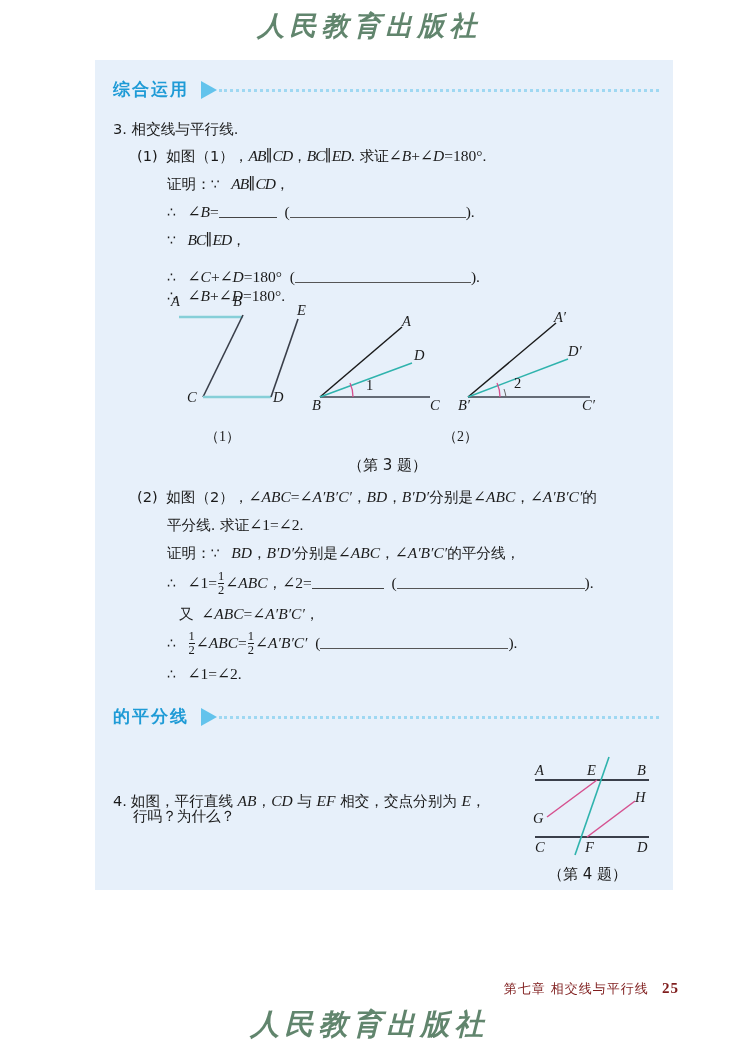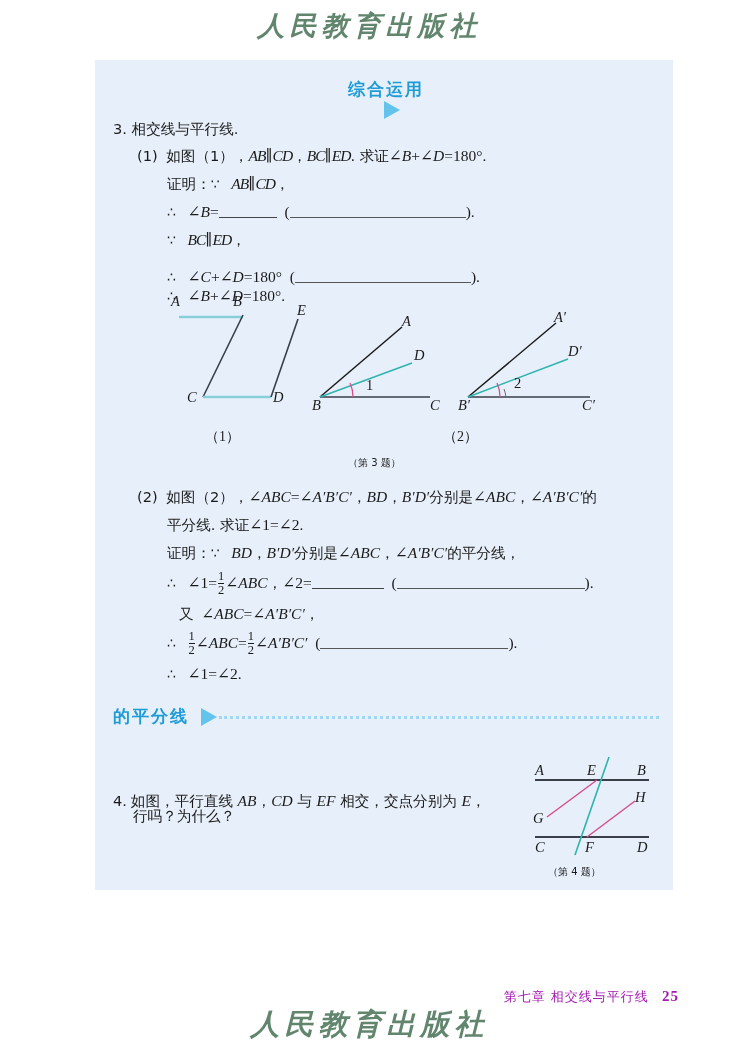--- a/index.html
+++ b/index.html
@@ -106,57 +106,56 @@
   .sym3 { font-size: 14px; letter-spacing: 0; }
 
   
   .fig { position: absolute; }
   .cap {
     position: absolute;
     font-size: 14px;
     white-space: nowrap;
     font-family: "Liberation Serif", "DejaVu Serif", serif;
   }
-  .cap-cn { font-family: "DejaVu Sans", "Liberation Sans", sans-serif; font-size: 10px;}
+  .cap-cn { font-family: "DejaVu Sans", "Liberation Sans", sans-serif; font-size: 15px;}
 
   .lbl {
     position: absolute;
     font-style: italic;
     font-size: 14.5px;
     white-space: nowrap;
   }
   .lbl-n { font-style: normal; }
 
   
   .footer {
     position: absolute;
     top: 980px;
     right: 60px;
     font-family: "DejaVu Sans", "Liberation Sans", sans-serif;
     font-size: 13px;
-    color: #a21caf;
+    color: #7f1d1d;
     letter-spacing: 1px;
     white-space: nowrap;
-    margin-top: 8px;
   }
   .footer .pg {
     font-family: "Liberation Serif", "DejaVu Serif", serif;
     font-size: 15px;
     font-weight: bold;
     margin-left: 8px;
   }
 </style>
 </head>
 <body>
 
 <div class="watermark watermark-top">人民教育出版社</div>
 
 <div class="panel">
 
-  <div class="section-head" style="top:18px;flex-direction:column;">
+  <div class="section-head" style="top:18px;">
     <span class="sh-title">综合运用</span>
     <span class="sh-tri"></span>
     <span class="sh-dots"></span>
   </div>
 
   <div class="txt" style="left:18px; top:57px;">
     <span class="cn"><span>3.</span>
     <span>相交线与平行线.</span></span>
   </div>
 

